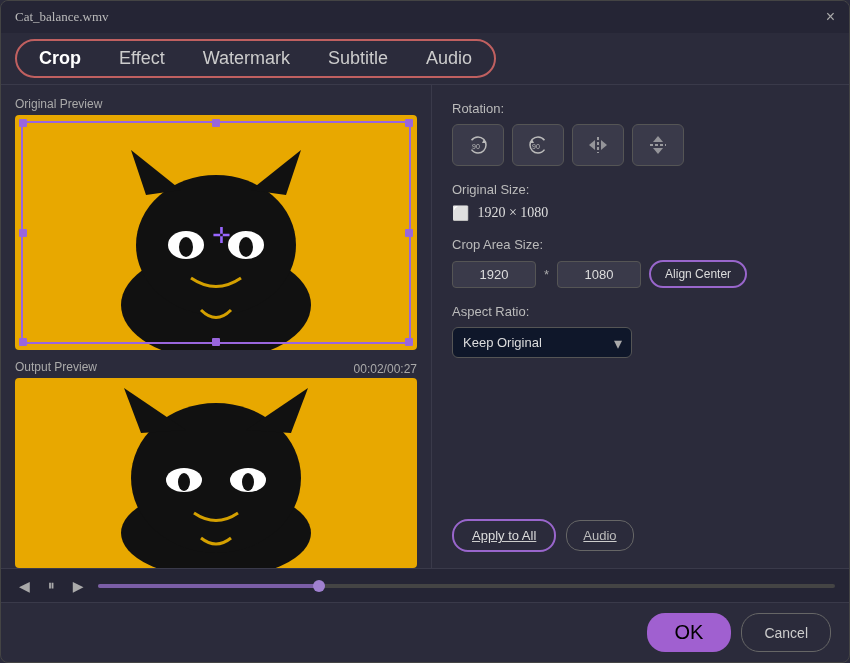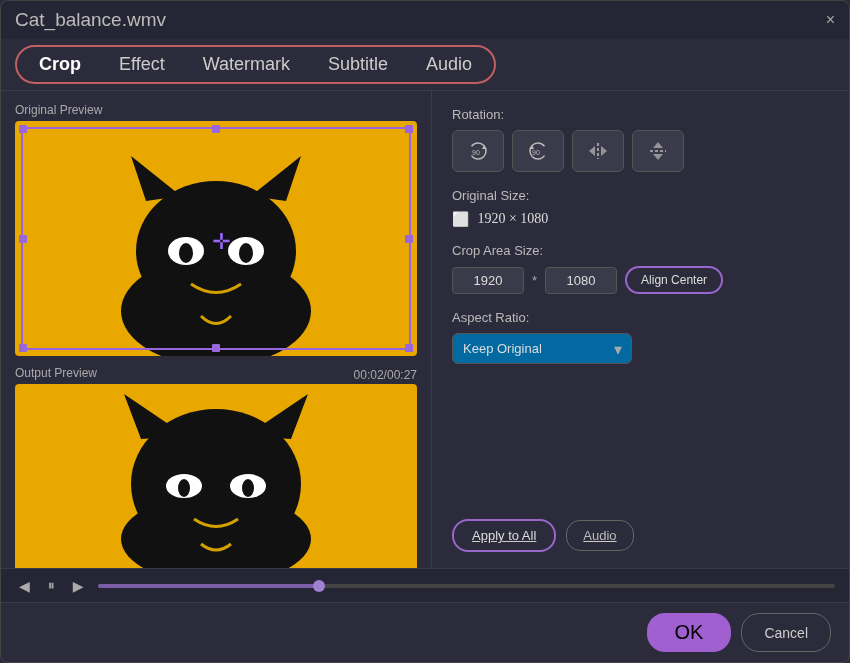--- a/index.html
+++ b/index.html
@@ -23,22 +23,23 @@
     .title-bar {
       display: flex;
       align-items: center;
       justify-content: space-between;
       padding: 8px 14px;
       background: #252535;
       border-radius: 8px 8px 0 0;
       flex-shrink: 0;
     }
     .title-bar-title {
-      font-size: 19px;
+      font-size: 13px;
       color: #bbb;
+      font-family: Liberation Serif, serif;
     }
     .close-btn {
       cursor: pointer;
       color: #aaa;
       font-size: 16px;
       line-height: 1;
     }
     .tabs-row {
       display: flex;
       align-items: center;
@@ -219,21 +220,21 @@
       color: #ddd;
       font-family: Liberation Serif, serif;
     }
     .crop-area-row {
       display: flex;
       align-items: center;
       gap: 8px;
       flex-wrap: wrap;
     }
     .size-input {
-      width: 72px;
+      width: 84px;
       background: #3a3a4a;
       border: 1px solid #555;
       border-radius: 4px;
       color: #ddd;
       font-size: 13px;
       padding: 5px 8px;
       text-align: center;
     }
     .sep-text {
       color: #aaa;
@@ -243,21 +244,21 @@
       background: transparent;
       border: 2px solid #9966cc;
       border-radius: 16px;
       color: #ddd;
       font-size: 12px;
       padding: 5px 14px;
       cursor: pointer;
     }
     .aspect-select {
       width: 180px;
-      background: #0369a1;
+      background: #0f172a;
       border: 1px solid #555;
       border-radius: 6px;
       color: #ddd;
       font-size: 13px;
       padding: 7px 10px;
       cursor: pointer;
       appearance: none;
       -webkit-appearance: none;
       position: relative;
     }

